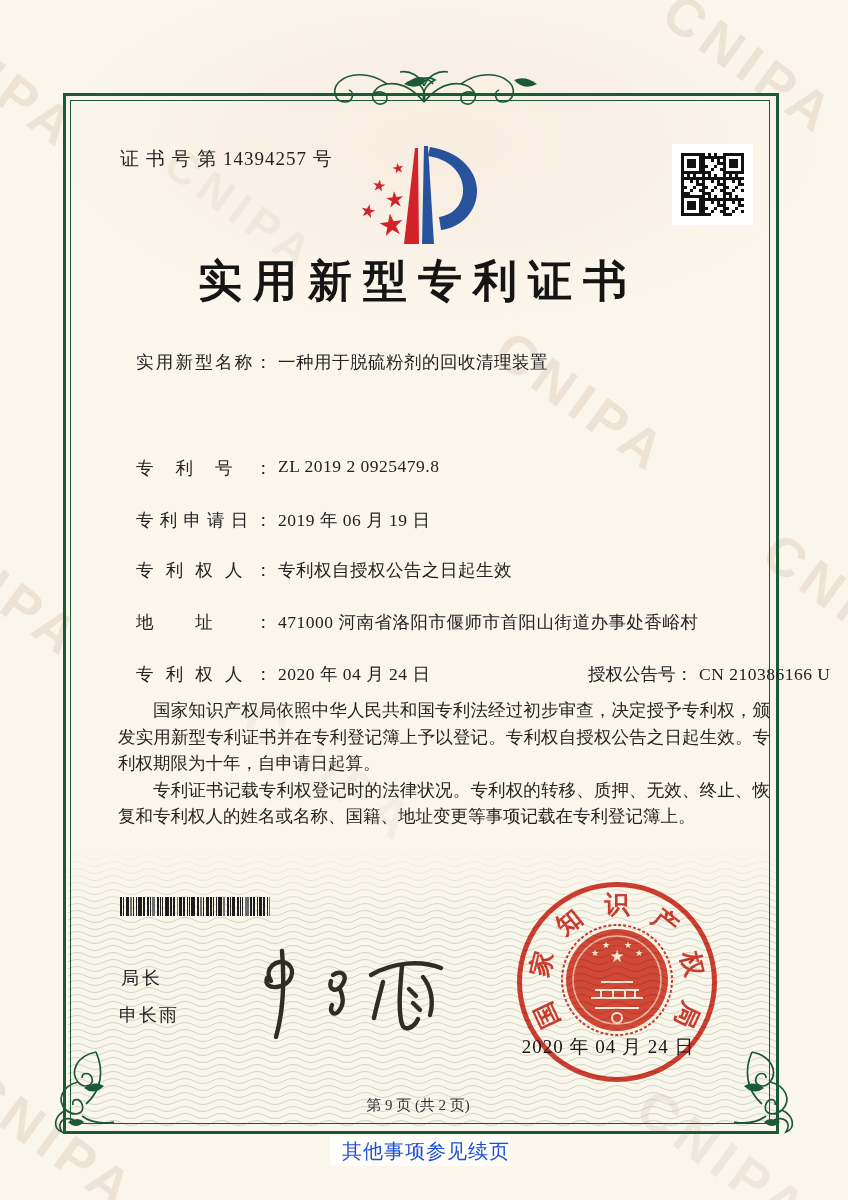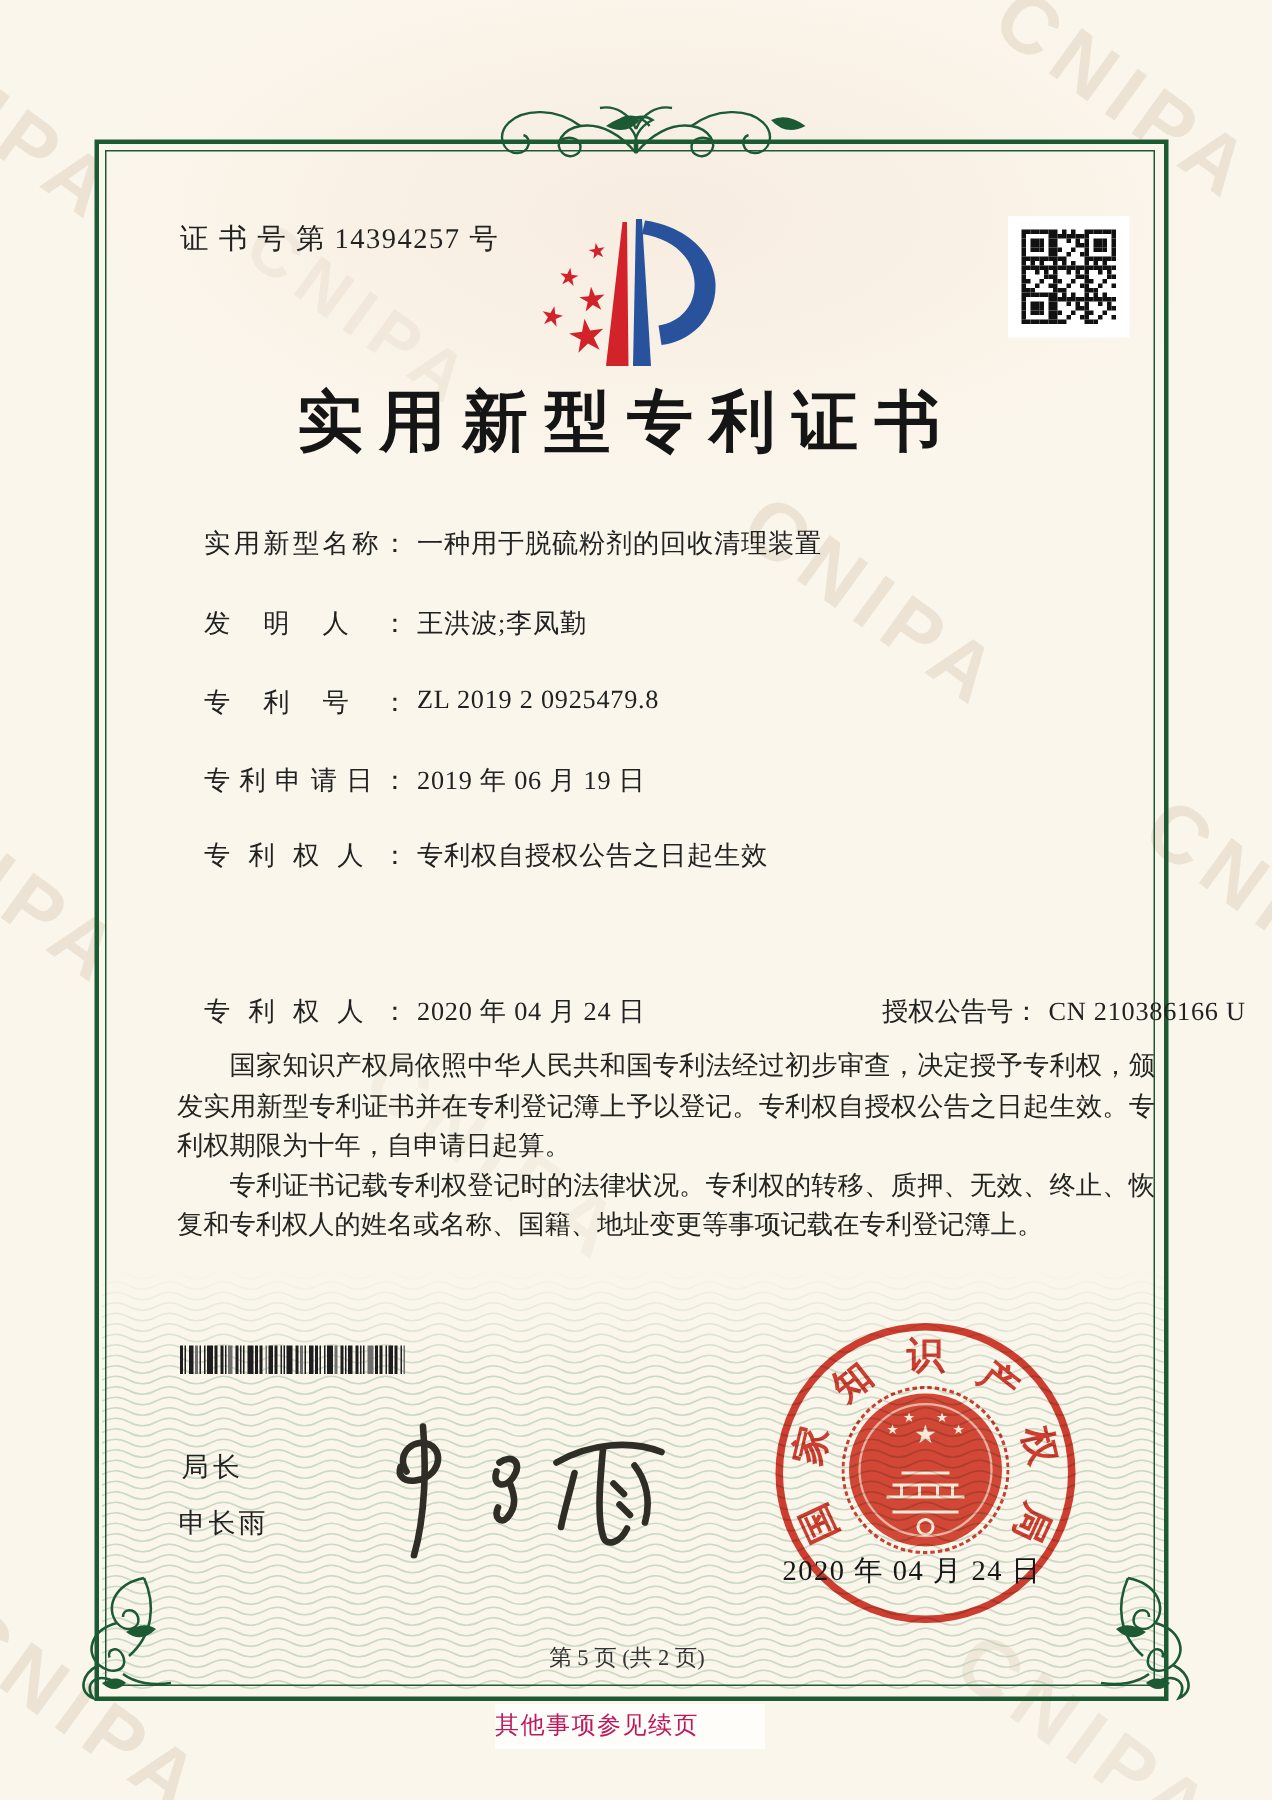--- a/index.html
+++ b/index.html
@@ -66,21 +66,21 @@
   .seal-ring{position:absolute;left:0;top:0;width:190px;height:190px;border:5px solid var(--seal-red);
              border-radius:50%;}
   .seal-ch{position:absolute;width:30px;height:30px;text-align:center;font-size:25px;font-weight:700;
            color:var(--seal-red);font-family:var(--serif);line-height:30px;}
   .emblem{position:absolute;left:44px;top:40px;}
   .seal-date{position:absolute;left:500px;top:1034px;width:216px;text-align:center;
              font-size:19px;letter-spacing:1px;color:#161616;}
   
   .page-num{position:absolute;left:63px;top:1096px;width:710px;text-align:center;font-size:15px;color:#333;}
   .cont-note{position:absolute;left:330px;top:1136px;width:180px;height:30px;background:#fefdf9;
-             text-align:left;line-height:30px;font-size:16px;letter-spacing:1px;color:#be185d;}
+             text-align:right;line-height:30px;font-size:20px;letter-spacing:1px;color:#1d4ed8;}
 </style>
 </head>
 <body>
 
 <div class="page">
 
   <span class="wm wm1">CNIPA</span>
   <span class="wm wm2">CNIPA</span>
   <span class="wm wm3">CNIPA</span>
   <span class="wm wm4">CNIPA</span>
@@ -633,31 +633,31 @@
       <div></div>
       <div></div>
       <div></div>
     </div>
 
   <div class="title">实用新型专利证书</div>
 
   <div class="frow" style="top:350px">
     <span class="flabel">实用新型名称：</span><span class="fvalue">一种用于脱硫粉剂的回收清理装置</span>
   </div>
-  <div class="frow" style="top:403px">
-    <span class="flabel">发明人：</span><span class="fvalue">王洪波;李凤勤</span>
-  </div>
   <div class="frow" style="top:456px">
     <span class="flabel">专利号：</span><span class="fvalue">ZL 2019 2 0925479.8</span>
   </div>
   <div class="frow" style="top:508px">
     <span class="flabel">专利申请日：</span><span class="fvalue">2019 年 06 月 19 日</span>
   </div>
   <div class="frow" style="top:558px">
     <span class="flabel">专利权人：</span><span class="fvalue">专利权自授权公告之日起生效</span>
+  </div>
+  <div class="frow" style="top:610px">
+    <span class="flabel">地址：</span><span class="fvalue">471000 河南省洛阳市偃师市首阳山街道办事处香峪村</span>
   </div>
   <div class="frow" style="top:662px;width:650px">
     <span class="flabel">专利权人：</span><span class="fvalue">2020 年 04 月 24 日</span>
     <span class="grant2">
       <span>授权公告号：</span><span class="fvalue">CN 210386166 U</span>
     </span>
   </div>
 
   <div class="bodytext">
     <p>国家知识产权局依照中华人民共和国专利法经过初步审查，决定授予专利权，颁发实用新型专利证书并在专利登记簿上予以登记。专利权自授权公告之日起生效。专利权期限为十年，自申请日起算。</p>
@@ -750,16 +750,16 @@
   <span class="seal-ch" style="left: 15.2143px; top: 117.542px; transform: rotate(-115deg);">国</span>
       <span class="seal-ch" style="left: 10.0755px; top: 67.2426px; transform: rotate(-76.6667deg);">家</span>
       <span class="seal-ch" style="left: 37.2419px; top: 24.6px; transform: rotate(-38.3333deg);">知</span>
       <span class="seal-ch" style="left: 85px; top: 8px; transform: rotate(0deg);">识</span>
       <span class="seal-ch" style="left: 132.758px; top: 24.6px; transform: rotate(38.3333deg);">产</span>
       <span class="seal-ch" style="left: 159.924px; top: 67.2426px; transform: rotate(76.6667deg);">权</span>
       <span class="seal-ch" style="left: 154.786px; top: 117.542px; transform: rotate(115deg);">局</span>
     </div>
   <div class="seal-date">2020 年 04 月 24 日</div>
 
-  <div class="page-num">第 5 页 (共 2 页)</div>
+  <div class="page-num">第 9 页 (共 2 页)</div>
   <div class="cont-note">其他事项参见续页</div>
 
 </div>
 
 </body></html>

